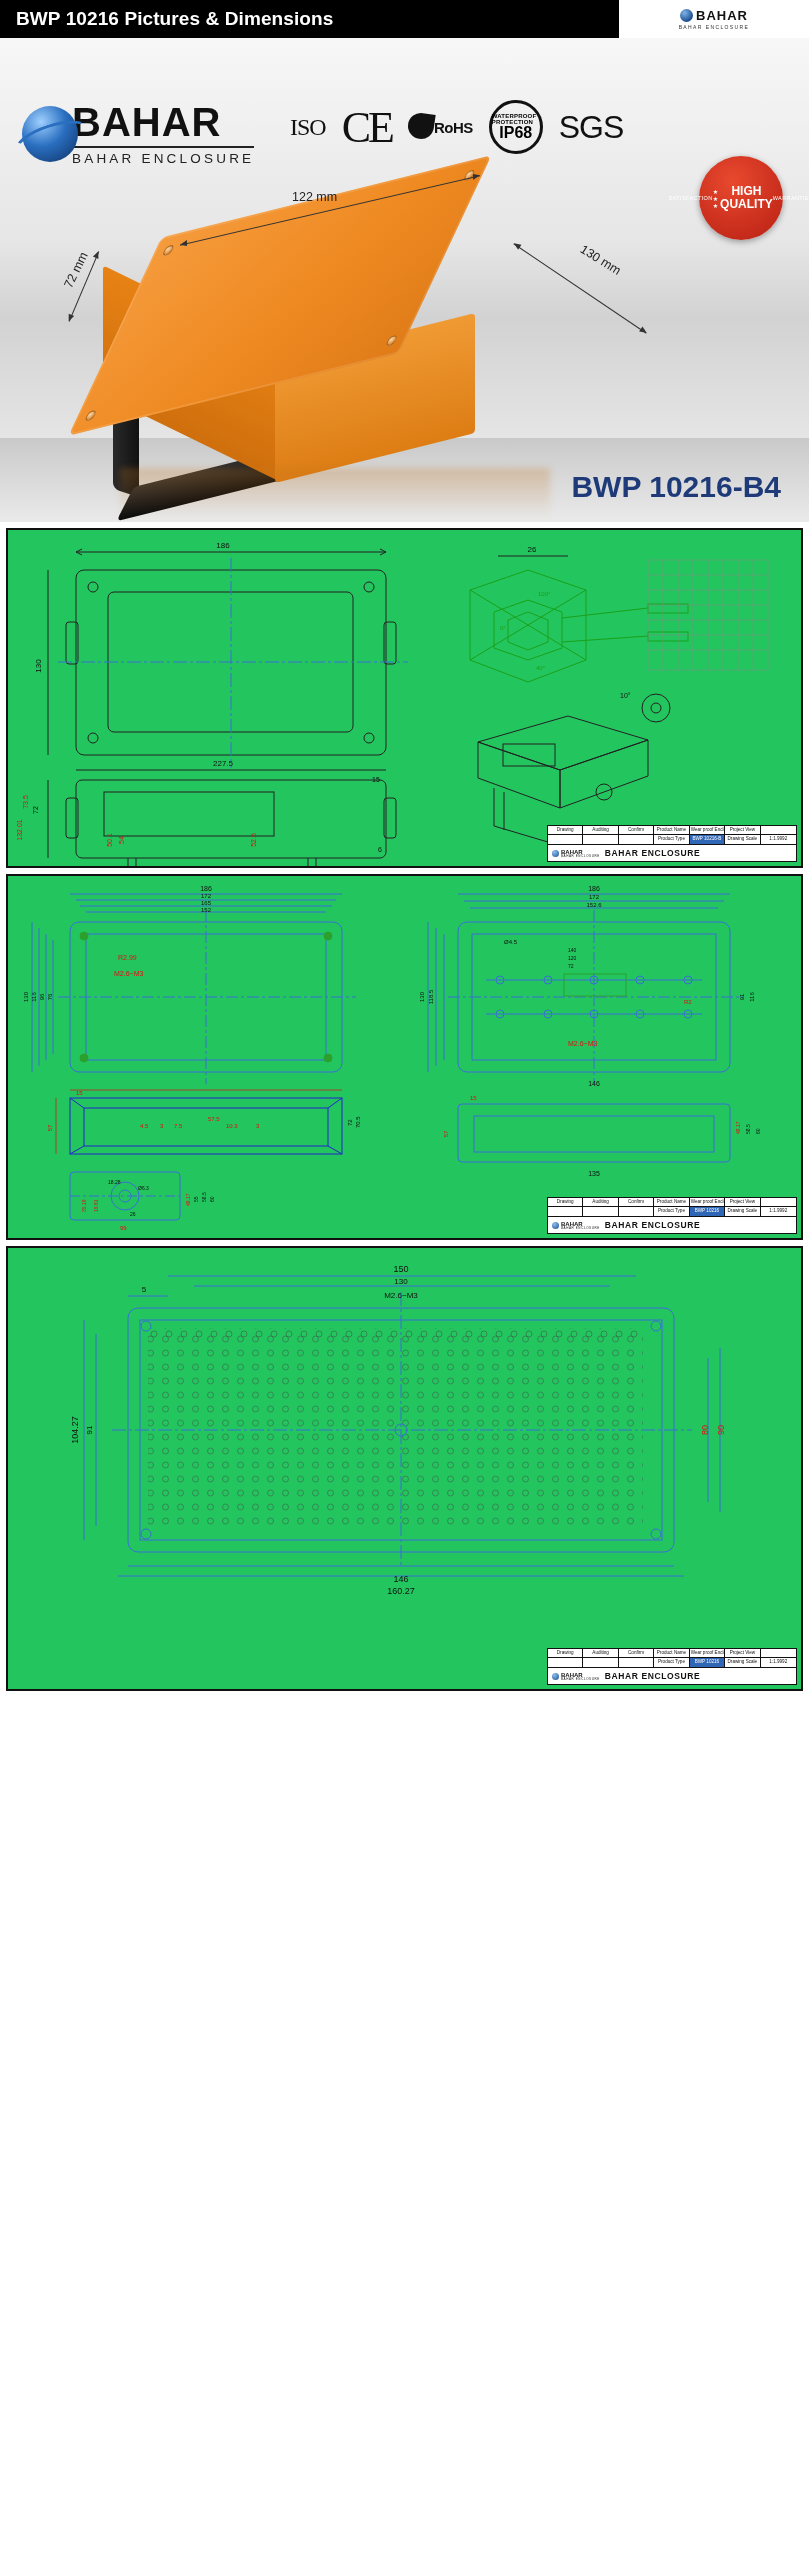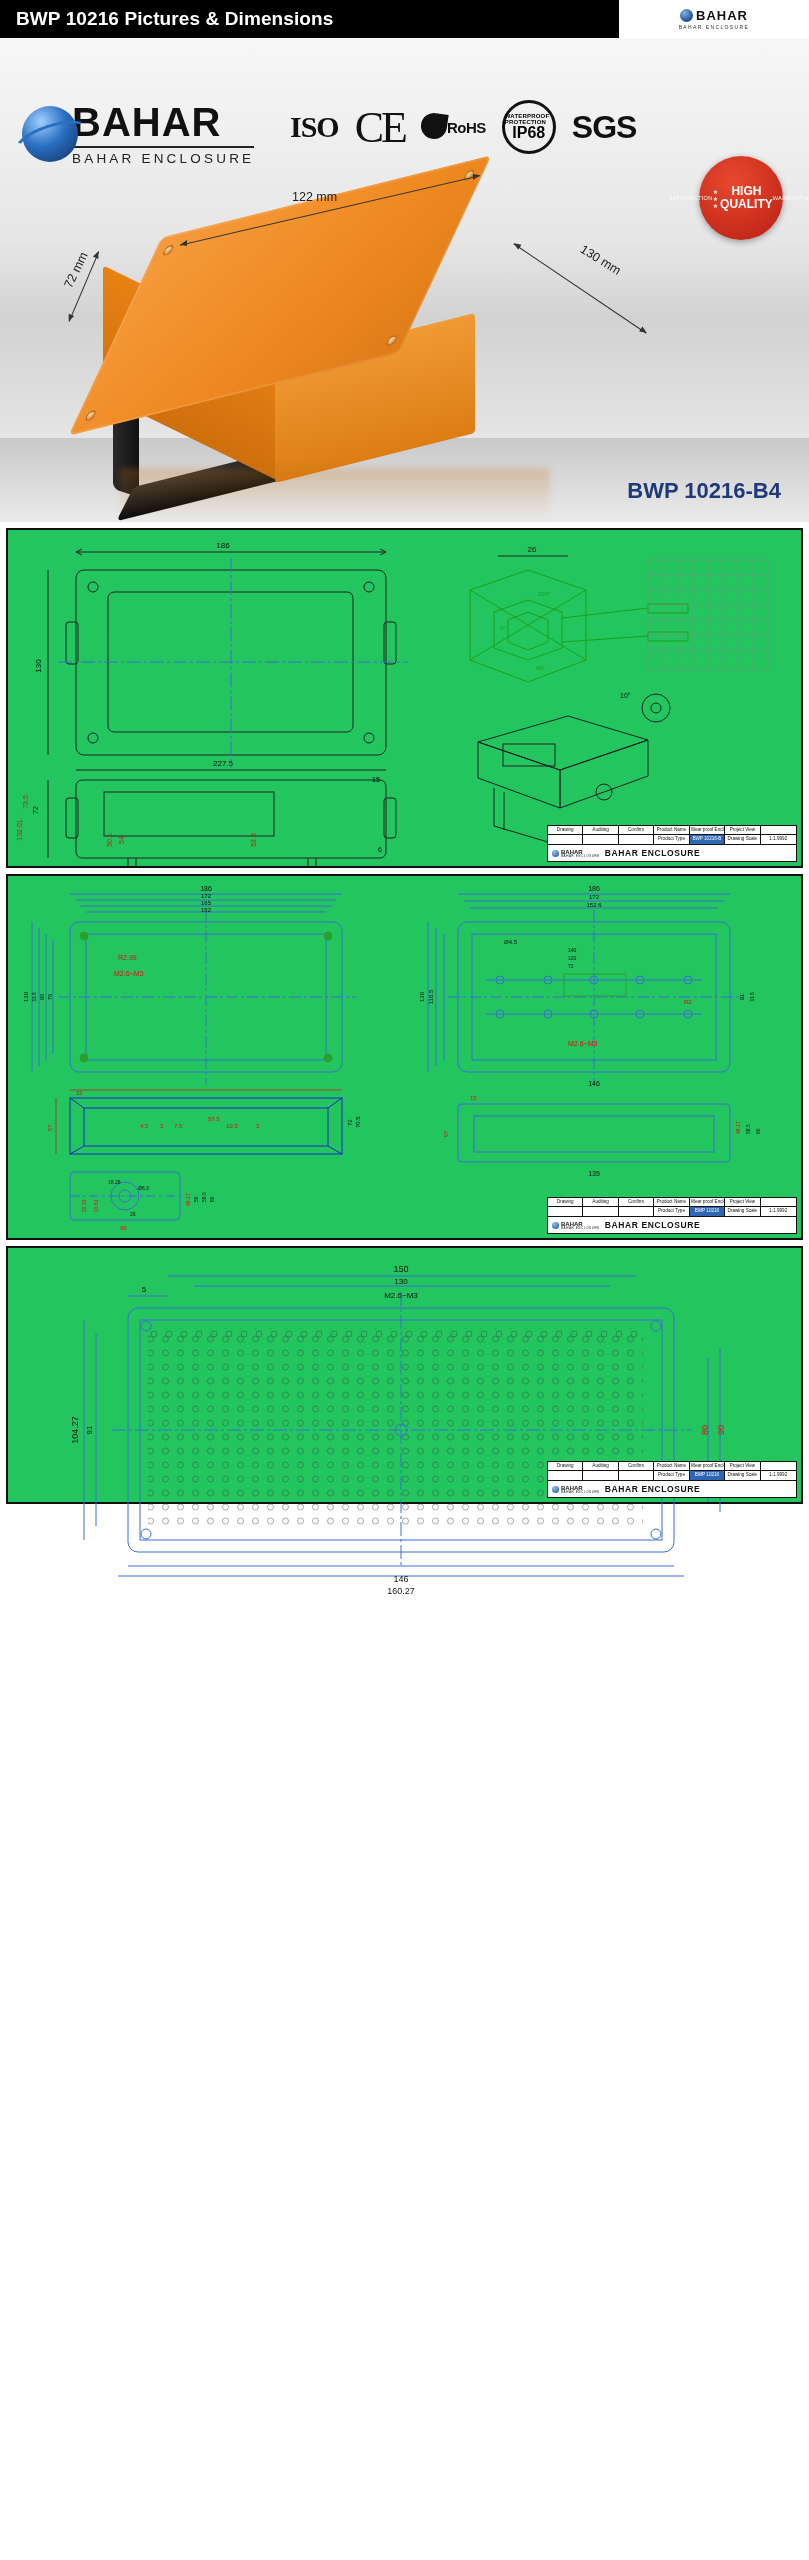--- a/index.html
+++ b/index.html
@@ -90,37 +90,37 @@
     font-size: 13.5px; letter-spacing: 3.2px; color: #222; margin-top: 4px;
     border-top: 2px solid #222; padding-top: 3px; text-align: center;
   }
 
   
   .certs {
     position: absolute; left: 290px; top: 62px;
     display: flex; align-items: center; gap: 16px;
   }
   .cert { display:flex; align-items:center; justify-content:center; color:#111; }
-  .cert-iso { font-size: 30px; font-weight: bold; font-family: "Liberation Serif", serif; letter-spacing: -1px; }
+  .cert-iso { font-size: 24px; font-weight: normal; font-family: "Liberation Serif", serif; letter-spacing: -1px; }
   .cert-ce { font-size: 44px; font-weight: normal; font-family: "Liberation Serif", serif; letter-spacing: -3px; }
   .cert-rohs { line-height:1; }
   .cert-rohs .leaf {
     width: 26px; height: 26px; margin: 0 auto 2px;
     background: #111; border-radius: 50% 0 50% 50%;
     transform: rotate(8deg);
   }
   .cert-rohs .lbl { font-size: 15px; font-weight: bold; letter-spacing: -.5px; }
   .cert-ip {
     width: 54px; height: 54px; border-radius: 50%;
     border: 3px solid #111; display:flex; flex-direction:column;
     align-items:center; justify-content:center; line-height:1;
   }
   .cert-ip .t { font-size: 6px; font-weight: bold; letter-spacing:.2px; }
   .cert-ip .b { font-size: 16px; font-weight: bold; }
-  .cert-sgs { font-size: 32px; font-weight: bold; letter-spacing: -1px; }
+  .cert-sgs { font-size: 32px; font-weight: normal; letter-spacing: -1px; }
 
   
   .seal {
     position: absolute; right: 26px; top: 118px;
     width: 84px; height: 84px; border-radius: 50%;
     background: radial-gradient(circle at 40% 30%, #e8492e 0%, #b81f13 100%);
     color: #fff; display:flex; flex-direction:row;
     align-items:center; justify-content:center; text-align:center;
     box-shadow: 0 2px 6px rgba(0,0,0,.35);
   }
@@ -194,21 +194,21 @@
     border-top: 3.5px solid transparent; border-bottom: 3.5px solid transparent;
   }
   .arrow-h:before { left:0; border-right: 7px solid #333; }
   .arrow-h:after  { right:0; border-left: 7px solid #333; }
   .a186 { left: 180px; top: 172px; width: 300px; transform: skewY(-13deg); }
   .a130 { left: 500px; top: 250px; width: 160px; transform: rotate(34deg); }
   .a72  { left: 46px; top: 248px; width: 76px; transform: rotate(-67deg); }
 
   .model-label {
     position: absolute; right: 28px; bottom: 18px;
-    font-size: 22px; font-weight: bold; color: #1e3a78;
+    font-size: 30px; font-weight: bold; color: #1e3a78;
   }
 
   
   .panel {
     position: relative;
     margin: 6px 6px 0 6px;
     border: 2px solid #111;
     background: #22c55e;
   }
   .panel svg { display: block; width: 100%; height: auto; }
@@ -602,21 +602,21 @@
           <span style="display:flex;flex-direction:column;">
             <span class="mini-name">BAHAR</span>
             <span class="mini-sub">BAHAR ENCLOSURE</span>
           </span>
         </span>
         <span class="tb-company">BAHAR  ENCLOSURE</span>
       </div>
     </div>
   </div>
 
-  <div class="panel" style="height:258px;text-decoration:underline;">
+  <div class="panel" style="height:445px;text-decoration:underline;">
     <svg viewBox="0 0 793 354" xmlns="http://www.w3.org/2000/svg">
       <g stroke="#3a6fd8" fill="none" stroke-width="1">
         <rect x="120" y="60" width="546" height="244" rx="10"></rect>
         <rect x="132" y="72" width="522" height="220"></rect>
         <line x1="104" y1="182" x2="684" y2="182" stroke-dasharray="14,3,3,3"></line>
         <line x1="393" y1="44" x2="393" y2="320" stroke-dasharray="14,3,3,3"></line>
 
         <line x1="160" y1="28" x2="628" y2="28"></line>
         <line x1="186" y1="38" x2="602" y2="38"></line>
         <line x1="120" y1="48" x2="160" y2="48"></line>

